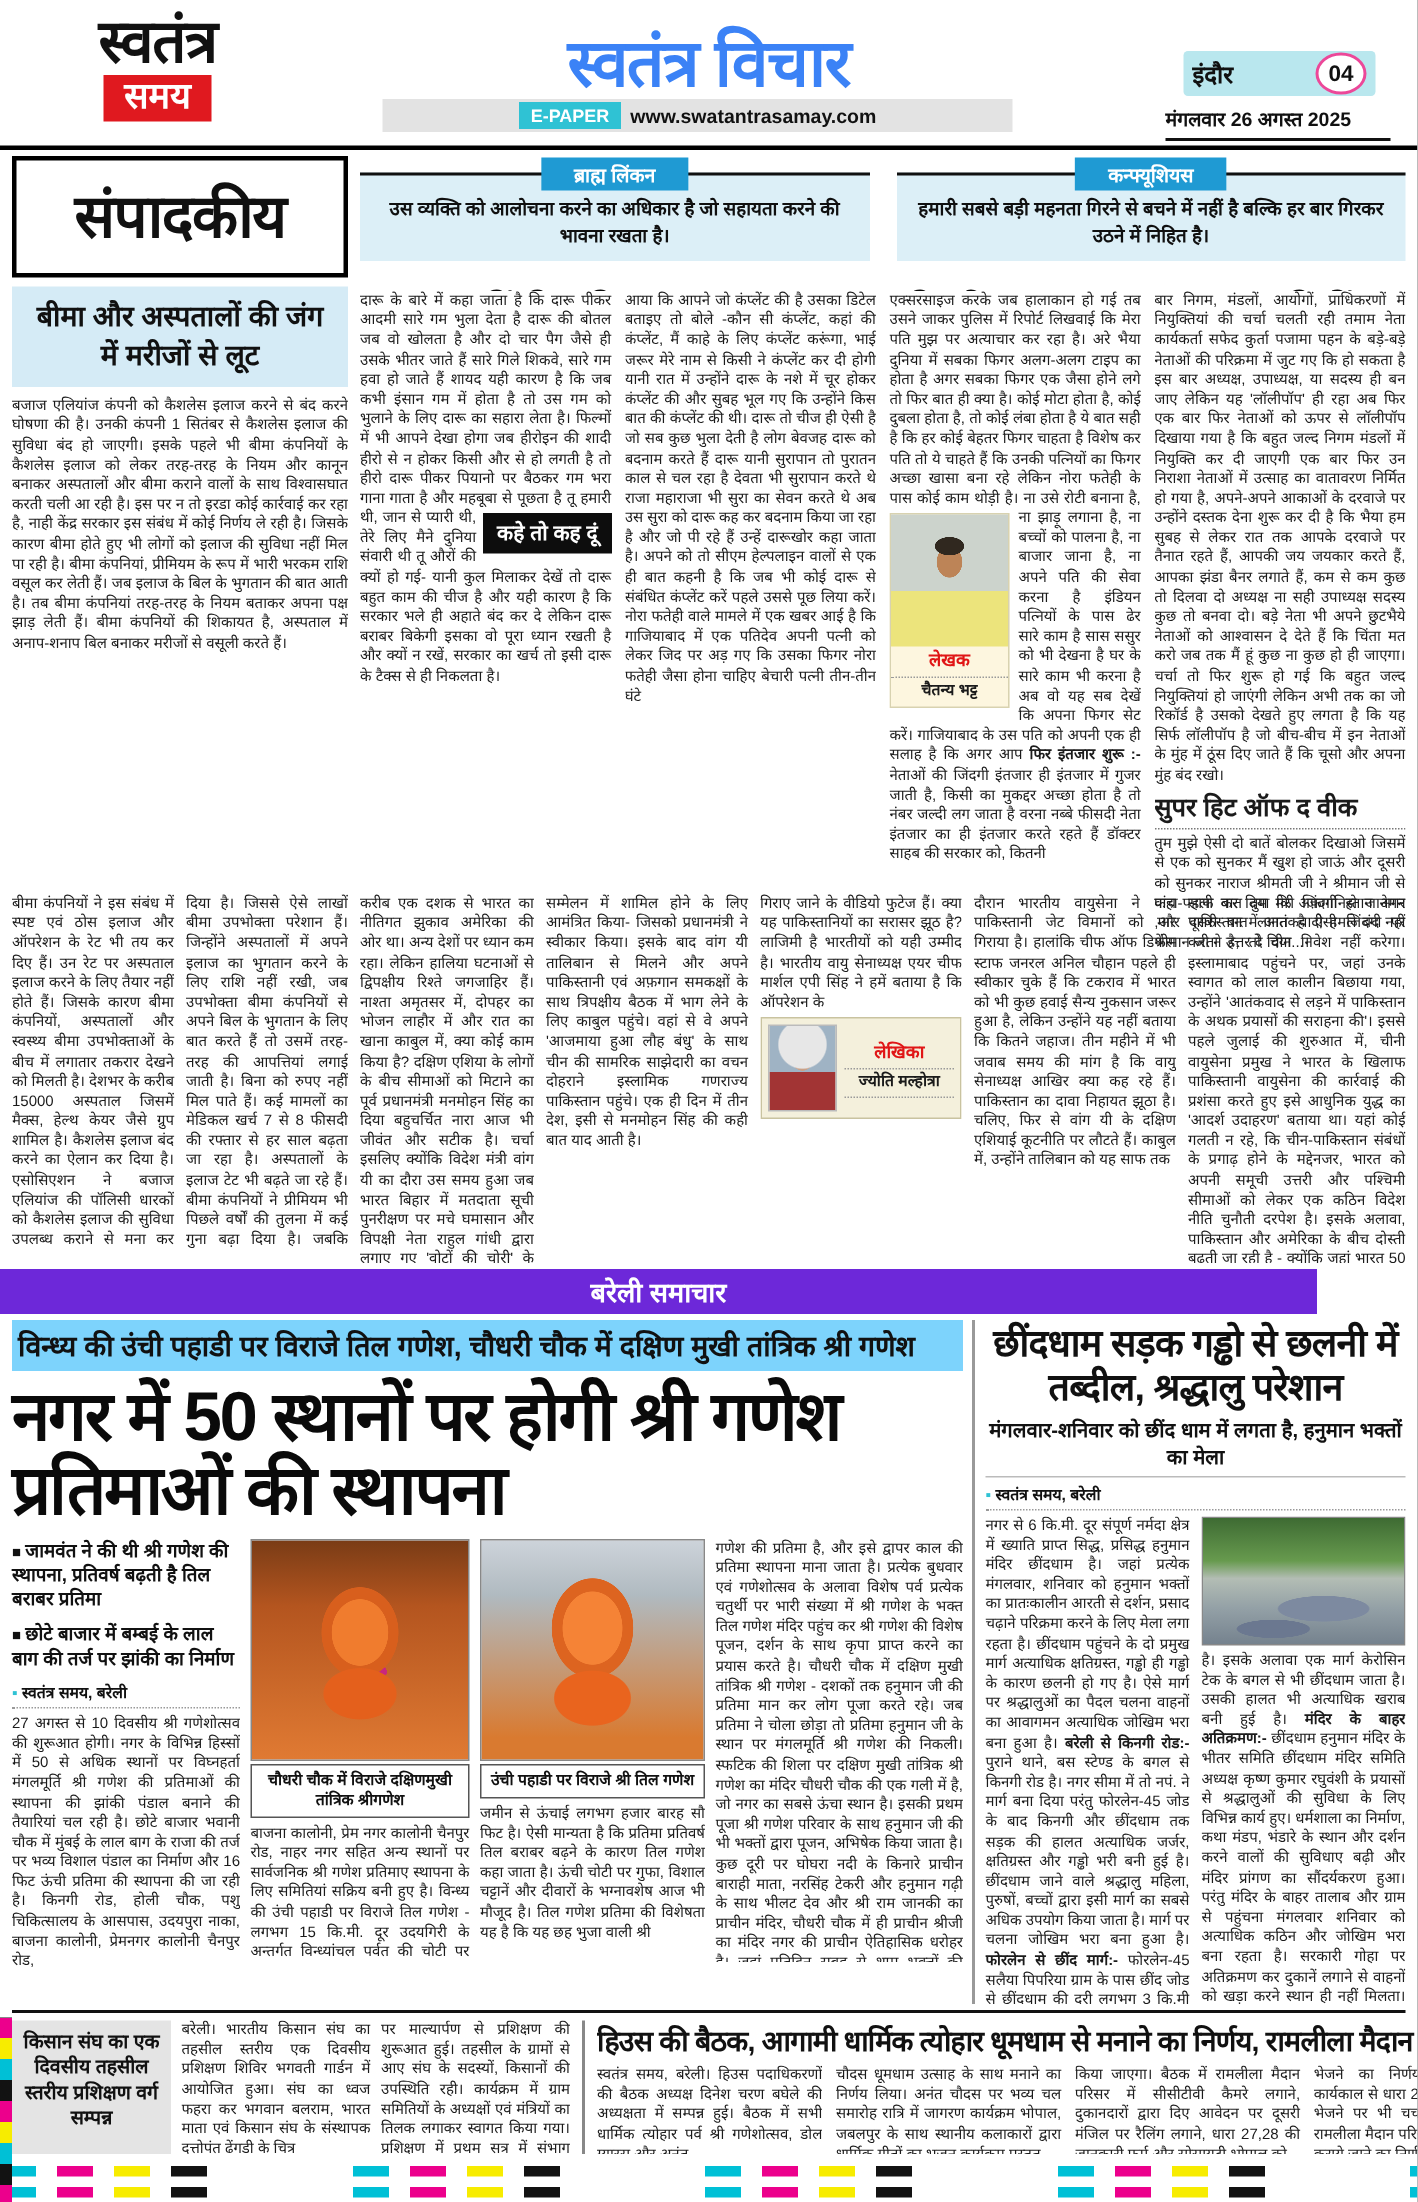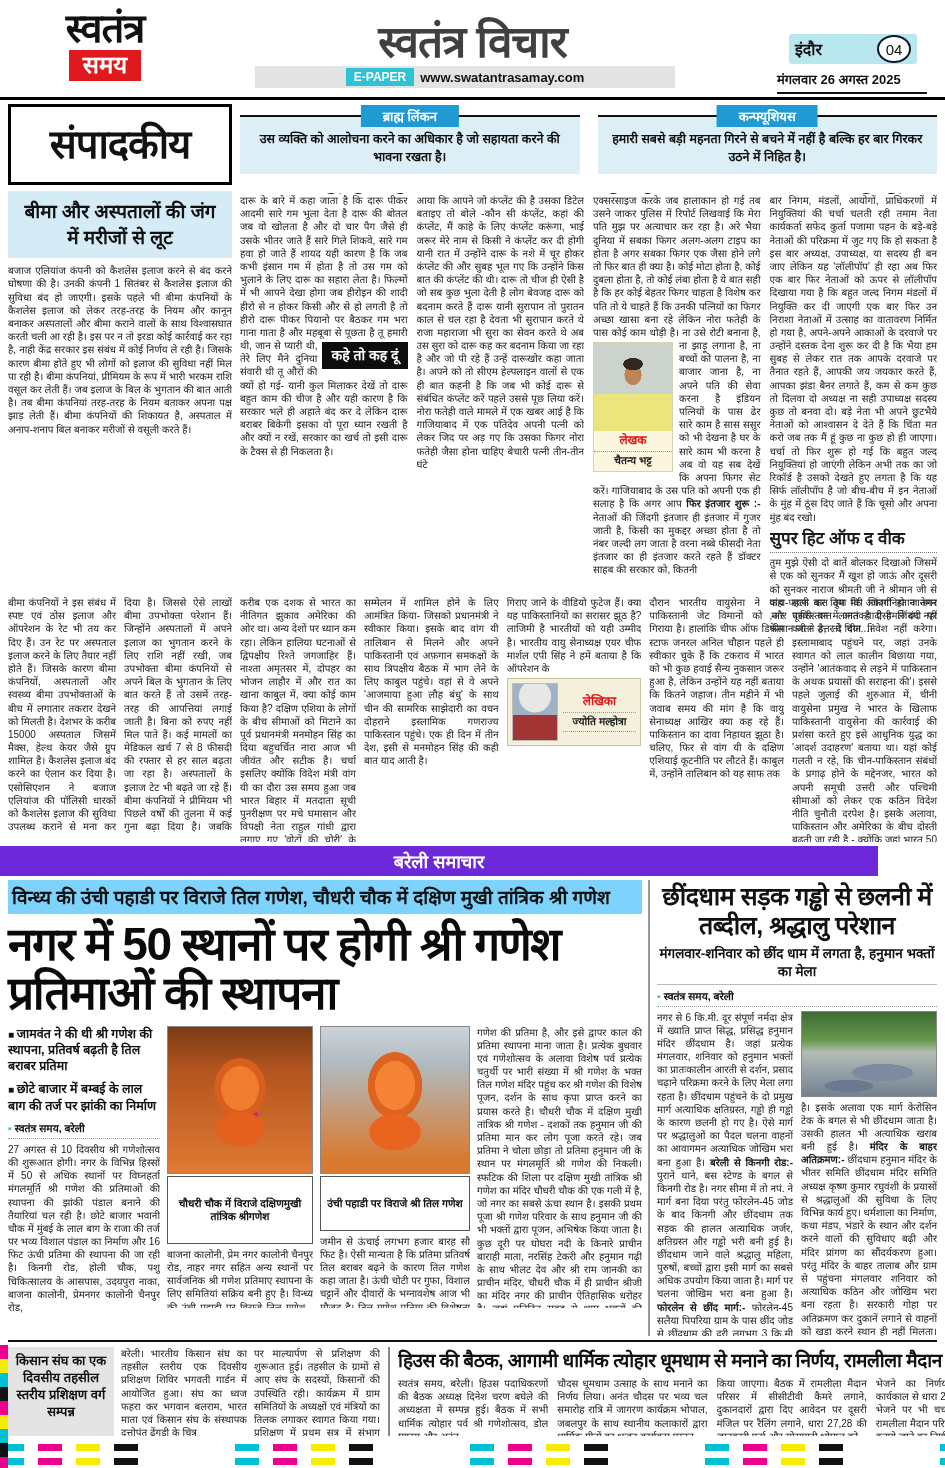--- a/index.html
+++ b/index.html
@@ -5,27 +5,27 @@
   * { margin:0; padding:0; box-sizing:border-box; }
   html,body { background:#888; }
   body { font-family:"Liberation Sans","DejaVu Sans",sans-serif; }
   #page { position:relative; width:945px; height:1468px; background:#fff; margin:0 auto; overflow:hidden; color:#111; }
 
   
   #header { position:absolute; top:0; left:0; width:945px; height:100px; border-bottom:3px solid #000; }
   .masthead { position:absolute; top:8px; left:30px; width:150px; text-align:center; }
   .masthead-top { font-size:40px; font-weight:800; letter-spacing:-1px; line-height:1; color:#111; }
   .masthead-bottom { display:inline-block; margin-top:2px; background:#e0191f; color:#fff; font-size:24px; font-weight:800; padding:1px 14px; line-height:1.2; }
-  .center-title { position:absolute; top:10px; left:0; width:945px; text-align:center; font-size:44px; font-weight:800; letter-spacing:-1px; color:#404040; }
+  .center-title { position:absolute; top:10px; left:0; width:945px; text-align:center; font-size:44px; font-weight:800; letter-spacing:-1px; color:#3b82f6; }
   .epaper-strip { position:absolute; top:66px; left:255px; width:420px; height:22px; background:#e3e3e3; display:flex; align-items:center; justify-content:center; gap:6px; }
   .epaper-badge { background:#2fc2d4; color:#fff; font-size:12px; font-weight:800; padding:2px 8px; }
   .site-url { font-size:13px; font-weight:700; color:#111; }
   .edition-box { position:absolute; top:34px; right:28px; width:128px; height:30px; background:#b9e7ee; border-radius:3px; display:flex; align-items:center; justify-content:space-between; padding:0 6px; }
   .edition-name { font-size:16px; font-weight:800; color:#111; }
-  .page-circle { width:34px; height:28px; background:#fff; border:2px solid #0f172a; border-radius:50%; display:flex; align-items:center; justify-content:center; font-size:15px; font-weight:400; }
+  .page-circle { width:34px; height:28px; background:#fff; border:2px solid #ec4899; border-radius:50%; display:flex; align-items:center; justify-content:center; font-size:15px; font-weight:700; }
   .edition-date { position:absolute; top:70px; right:18px; width:150px; font-size:13px; font-weight:800; border-bottom:2px solid #111; padding-bottom:4px; }
 
   
   .btxt { font-size:10px; line-height:1.32; text-align:justify; color:#1b1b1b; overflow:hidden; }
   .col { overflow:hidden; }
 
   
   #top-band { position:absolute; top:104px; left:8px; width:929px; height:488px; display:flex; gap:8px; }
   #edit-col { width:224px; flex:none; }
   .edit-box { border:3px solid #000; background:#fff; text-align:center; font-size:40px; font-weight:800; padding:8px 0 12px; letter-spacing:-1px; }
@@ -89,21 +89,21 @@
                  radial-gradient(ellipse 34px 40px at 50% 42%, #f07c2e 0 55%, #d85f1d 56% 75%, transparent 76%),
                  radial-gradient(circle 6px at 38% 52%, #3f7d2f 0 70%, transparent 71%),
                  radial-gradient(circle 5px at 60% 60%, #c9277d 0 70%, transparent 71%),
                  radial-gradient(circle 5px at 50% 66%, #e8c219 0 70%, transparent 71%),
                  linear-gradient(180deg,#7a3c16 0%, #b4551f 30%, #e07a33 100%); }
   .g-photo.alt { background: radial-gradient(ellipse 42px 30px at 50% 72%, #e9641e 0 60%, transparent 62%),
                  radial-gradient(ellipse 36px 44px at 50% 40%, #f58336 0 55%, #dd6420 56% 75%, transparent 76%),
                  radial-gradient(circle 6px at 44% 48%, #4d8a36 0 70%, transparent 71%),
                  radial-gradient(circle 5px at 58% 56%, #d1b117 0 70%, transparent 71%),
                  linear-gradient(180deg,#cdd3da 0%, #b0bac0 25%, #d97a30 90%); }
-  .g-caption { border:1px solid #555; font-size:10.5px; font-weight:800; text-align:center; padding:20px 2px; margin-top:2px; line-height:1.25; }
+  .g-caption { border:1px solid #555; font-size:10.5px; font-weight:800; text-align:center; padding:4px 2px; margin-top:2px; line-height:1.25; }
   .g-photo-col .btxt { margin-top:4px; flex:1; }
   .g-col4 { flex:1; }
 
   #bareli-divider { width:2px; background:#999; flex:none; }
   #chhind { flex:1; padding-left:7px; display:flex; flex-direction:column; }
   .chhind-headline { font-size:25px; font-weight:800; line-height:1.15; text-align:center; letter-spacing:-0.5px; padding:2px 0 4px; }
   .chhind-sub { font-size:13.5px; font-weight:800; text-align:center; border-bottom:1px solid #bbb; padding-bottom:4px; margin-bottom:4px; }
   .chhind-cols { flex:1; display:flex; gap:8px; overflow:hidden; }
   .chhind-cols .col { flex:1; }
   .road-photo { height:86px; border:1px solid #888; margin-bottom:4px;

